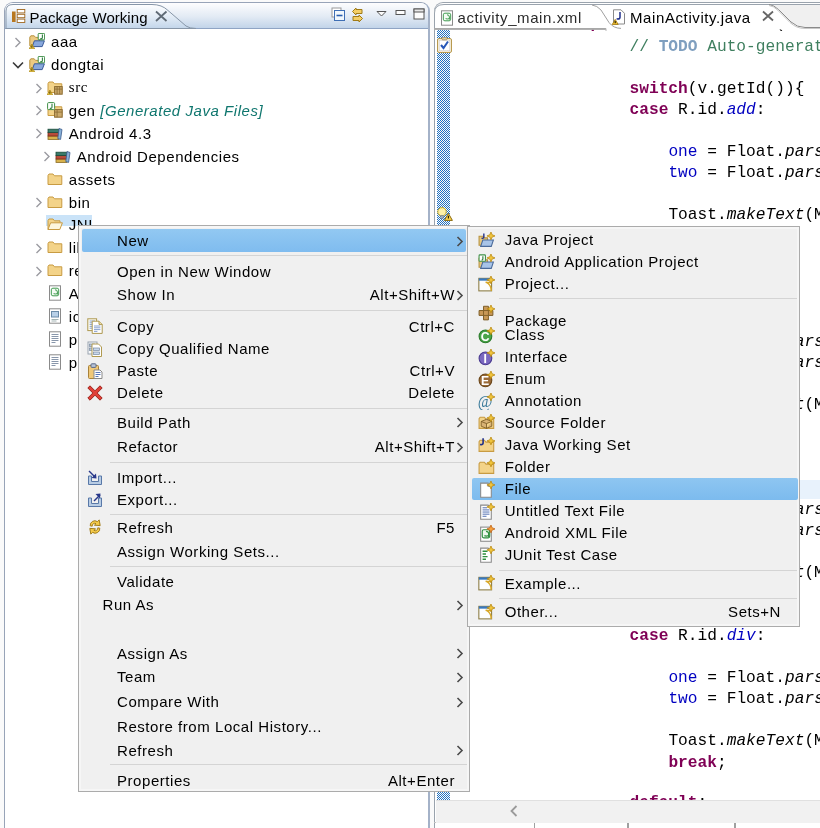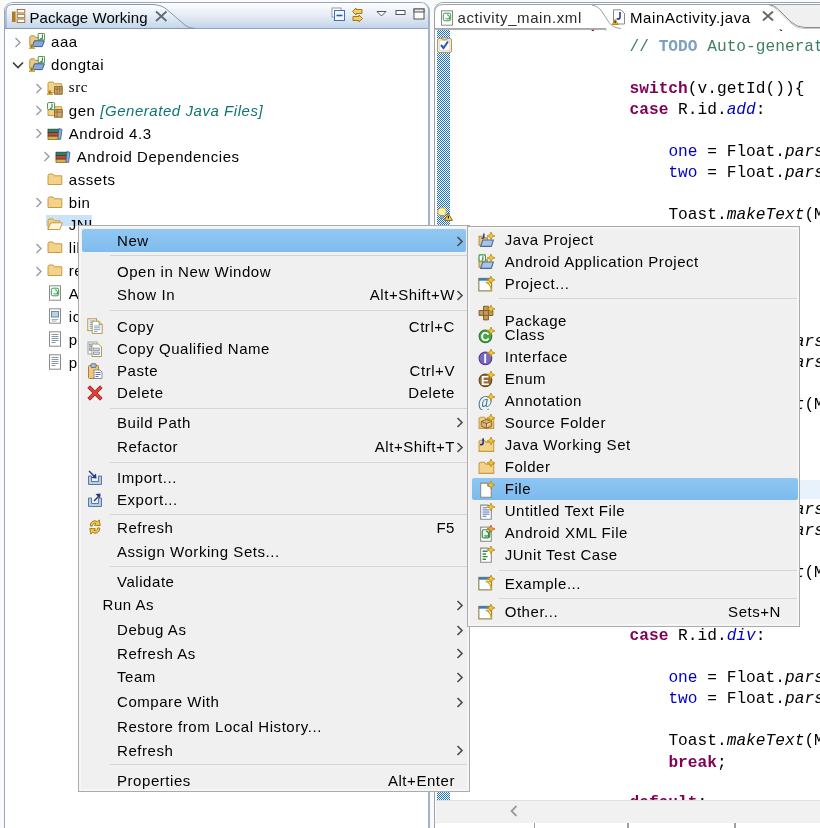--- a/index.html
+++ b/index.html
@@ -303,24 +303,21 @@
     <div class="mi" style="top:290px"><svg width="16" height="16" viewBox="0 0 16 16" style="position:absolute;left:5.5px;top:3.5px;">
         <path d="M3.2,6.8 A4.6,4.6 0 0 1 10.4,2.6 L12.2,0.9 L13.2,6.6 L7.4,6.2 L9,4.6 A2.6,2.6 0 0 0 5.2,7.2 Z" fill="#f4ca4a" stroke="#9a7410" stroke-width="0.9"></path>
         <path d="M12.8,9.2 A4.6,4.6 0 0 1 5.6,13.4 L3.8,15.1 L2.8,9.4 L8.6,9.8 L7,11.4 A2.6,2.6 0 0 0 10.8,8.8 Z" fill="#f4ca4a" stroke="#9a7410" stroke-width="0.9"></path>
       </svg><span style="position:absolute;left:35.5px;top:0">Refresh</span><span class="ma">F5</span></div>
     <div class="mi" style="top:314px"><span style="position:absolute;left:35.5px;top:0">Assign Working Sets...</span></div>
     <div class="sep" style="top:340px"></div>
     <div class="mi" style="top:344px"><span style="position:absolute;left:35.5px;top:0">Validate</span></div>
     <div class="mi" style="top:367.7px"><span style="position:absolute;left:21px;top:0">Run As</span><svg width="8" height="11" viewBox="0 0 8 11" style="position:absolute;left:374.5px;top:6.5px">
         <path d="M1.5,1 L6,5.5 L1.5,10" fill="none" stroke="#4a4a4a" stroke-width="1.6"></path>
       </svg></div>
-    <div class="mi" style="top:392.5px"><span style="position:absolute;left:35.5px;top:0">Debug As</span><svg width="8" height="11" viewBox="0 0 8 11" style="position:absolute;left:374.5px;top:6.5px">
-        <path d="M1.5,1 L6,5.5 L1.5,10" fill="none" stroke="#4a4a4a" stroke-width="1.6"></path>
-      </svg></div>
-    <div class="mi" style="top:416px"><span style="position:absolute;left:35.5px;top:0">Refresh As</span><svg width="8" height="11" viewBox="0 0 8 11" style="position:absolute;left:374.5px;top:6.5px">
+    <div class="mi" style="top:416px"><span style="position:absolute;left:35.5px;top:0">Assign As</span><svg width="8" height="11" viewBox="0 0 8 11" style="position:absolute;left:374.5px;top:6.5px">
         <path d="M1.5,1 L6,5.5 L1.5,10" fill="none" stroke="#4a4a4a" stroke-width="1.6"></path>
       </svg></div>
     <div class="mi" style="top:439.8px"><span style="position:absolute;left:35.5px;top:0">Team</span><svg width="8" height="11" viewBox="0 0 8 11" style="position:absolute;left:374.5px;top:6.5px">
         <path d="M1.5,1 L6,5.5 L1.5,10" fill="none" stroke="#4a4a4a" stroke-width="1.6"></path>
       </svg></div>
     <div class="mi" style="top:464.5px"><span style="position:absolute;left:35.5px;top:0">Compare With</span><svg width="8" height="11" viewBox="0 0 8 11" style="position:absolute;left:374.5px;top:6.5px">
         <path d="M1.5,1 L6,5.5 L1.5,10" fill="none" stroke="#4a4a4a" stroke-width="1.6"></path>
       </svg></div>
     <div class="mi" style="top:489px"><span style="position:absolute;left:35.5px;top:0">Restore from Local History...</span></div>
     <div class="mi" style="top:513px"><span style="position:absolute;left:35.5px;top:0">Refresh</span><svg width="8" height="11" viewBox="0 0 8 11" style="position:absolute;left:374.5px;top:6.5px">

